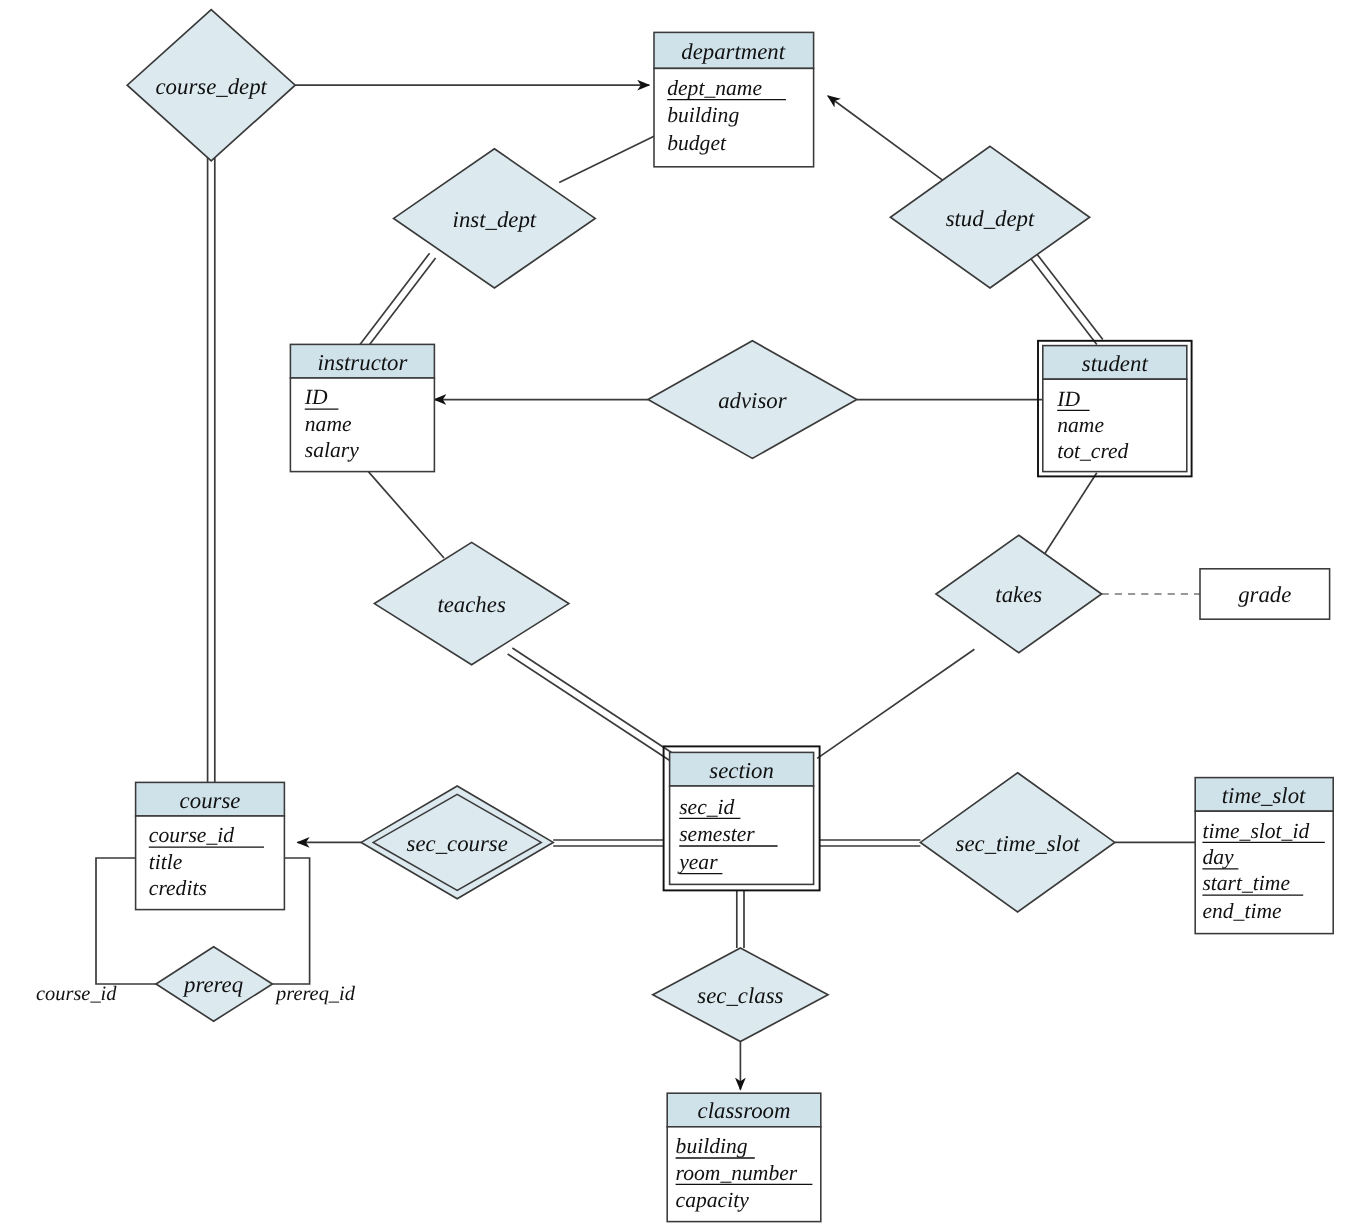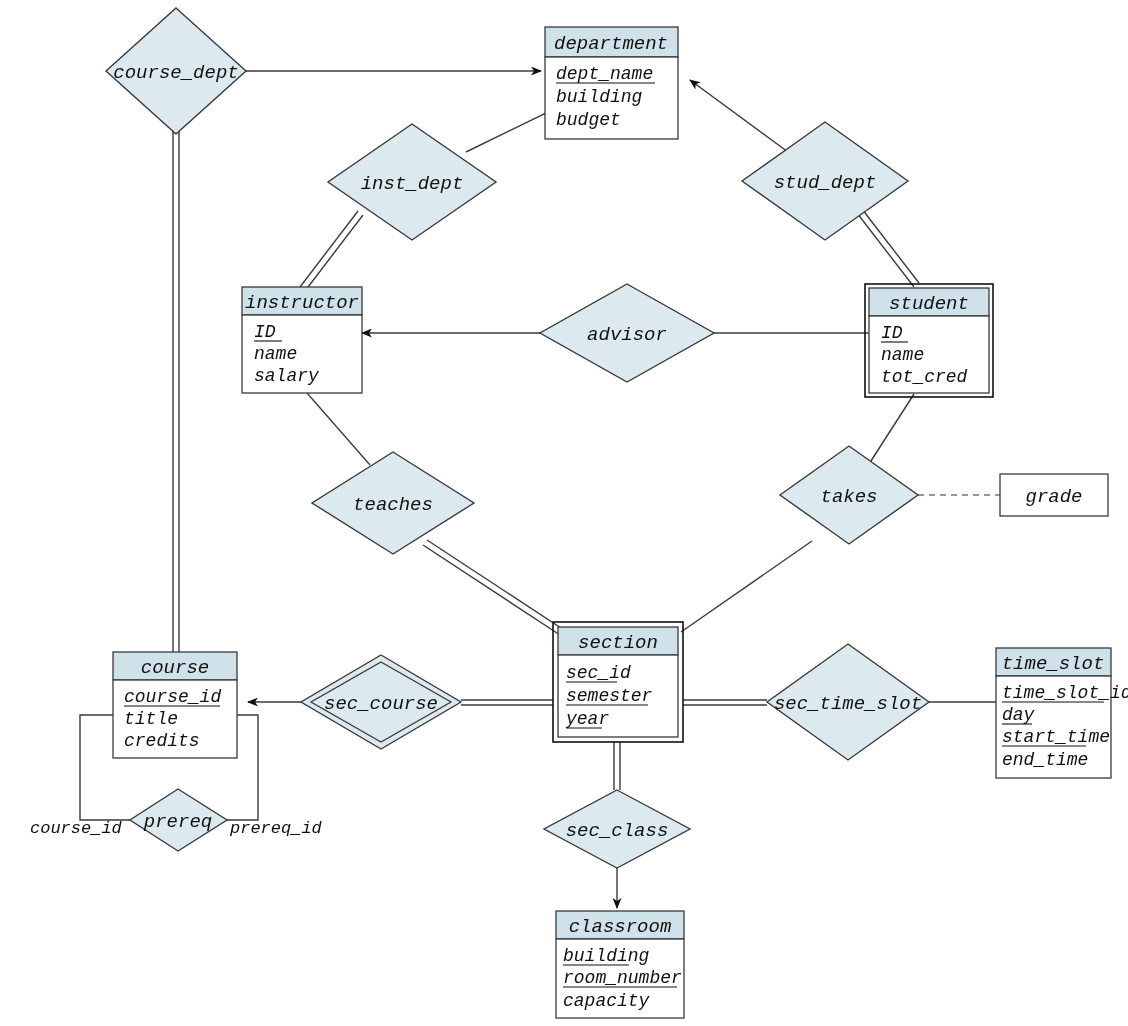--- a/index.html
+++ b/index.html
@@ -5,21 +5,21 @@
   html, body {
     margin: 0;
     padding: 0;
     background: #ffffff;
   }
   #diagram-root {
     position: relative;
     width: 1128px;
     height: 1026px;
     background: #ffffff;
-    font-family: Liberation Mono, monospace;
+    font-family: Liberation Serif, serif;
     overflow: hidden;
   }
   svg#er-canvas {
     display: block;
     width: 1128px;
     height: 1026px;
   }
   .entity-title {
     font-style: italic;
     font-size: 19px;

